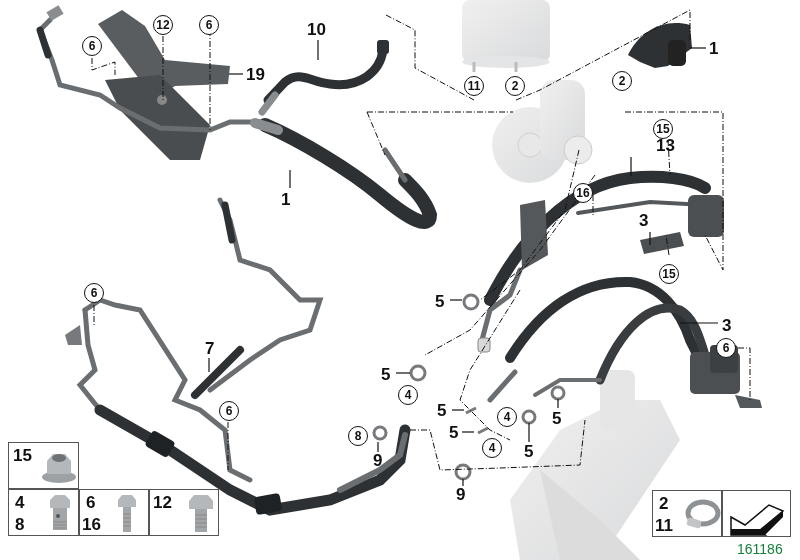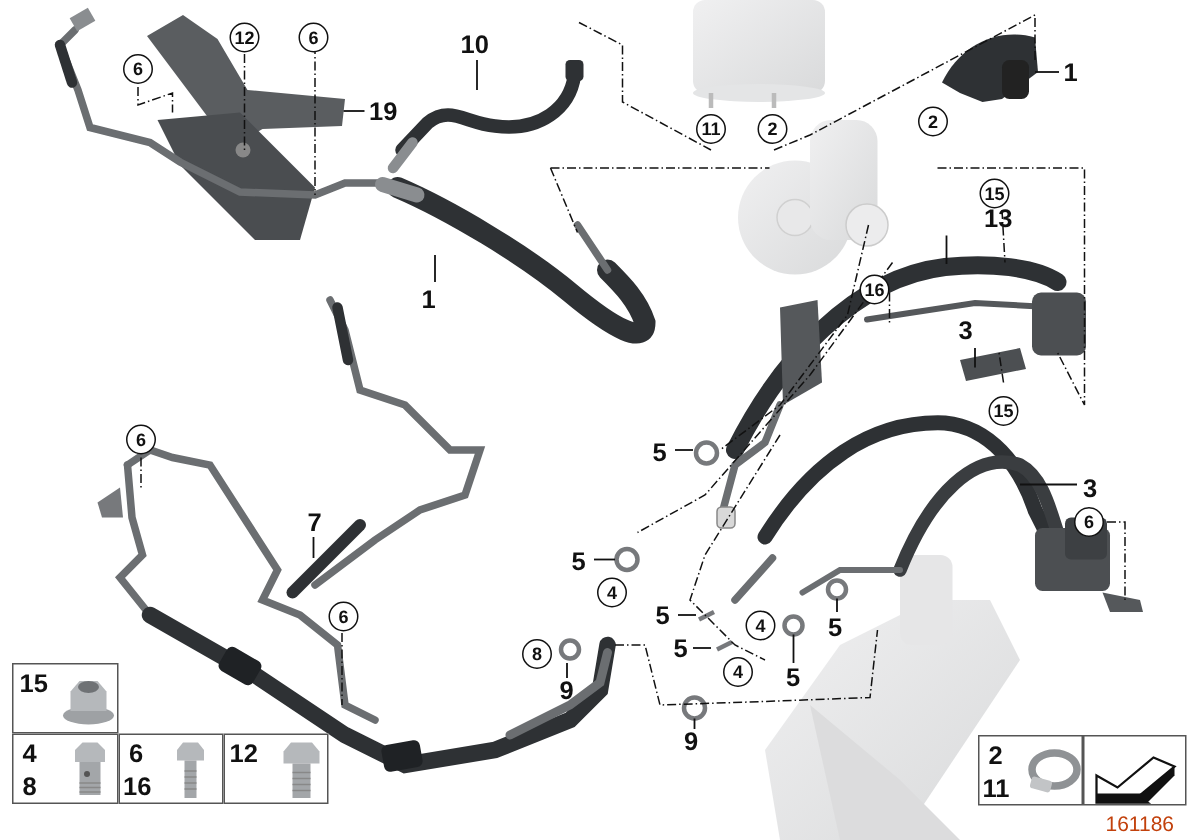--- a/index.html
+++ b/index.html
@@ -3,21 +3,21 @@
 <meta charset="utf-8">
 <style>
   html,body{margin:0;padding:0;background:#fff;}
   body{width:800px;height:560px;position:relative;overflow:hidden;font-family:"Liberation Sans",sans-serif;}
   .canvas{position:absolute;left:0;top:0;width:800px;height:560px;}
   .lbl{position:absolute;font-weight:bold;font-size:17px;color:#111;line-height:1;}
   .circ{position:absolute;width:20px;height:20px;border:1.5px solid #111;border-radius:50%;background:#fff;
         font-weight:bold;font-size:12px;color:#111;display:flex;align-items:center;justify-content:center;box-sizing:border-box;}
   .box{position:absolute;border:1px solid #555;box-sizing:border-box;background:#fff;}
   .boxnum{position:absolute;font-weight:bold;font-size:17px;color:#111;line-height:1;}
-  .footer-id{position:absolute;font-size:14px;color:#c2410c;}
+  .footer-id{position:absolute;font-size:14px;color:#15803d;}
 </style>
 </head>
 <body>
 
 <div class="canvas">
   <svg width="800" height="560" viewBox="0 0 800 560" style="position:absolute;left:0;top:0">
     <defs>
       <linearGradient id="ghost" x1="0" y1="0" x2="1" y2="1">
         <stop offset="0" stop-color="#f0f0f1"></stop>
           <stop offset="1" stop-color="#d9dadb"></stop>

